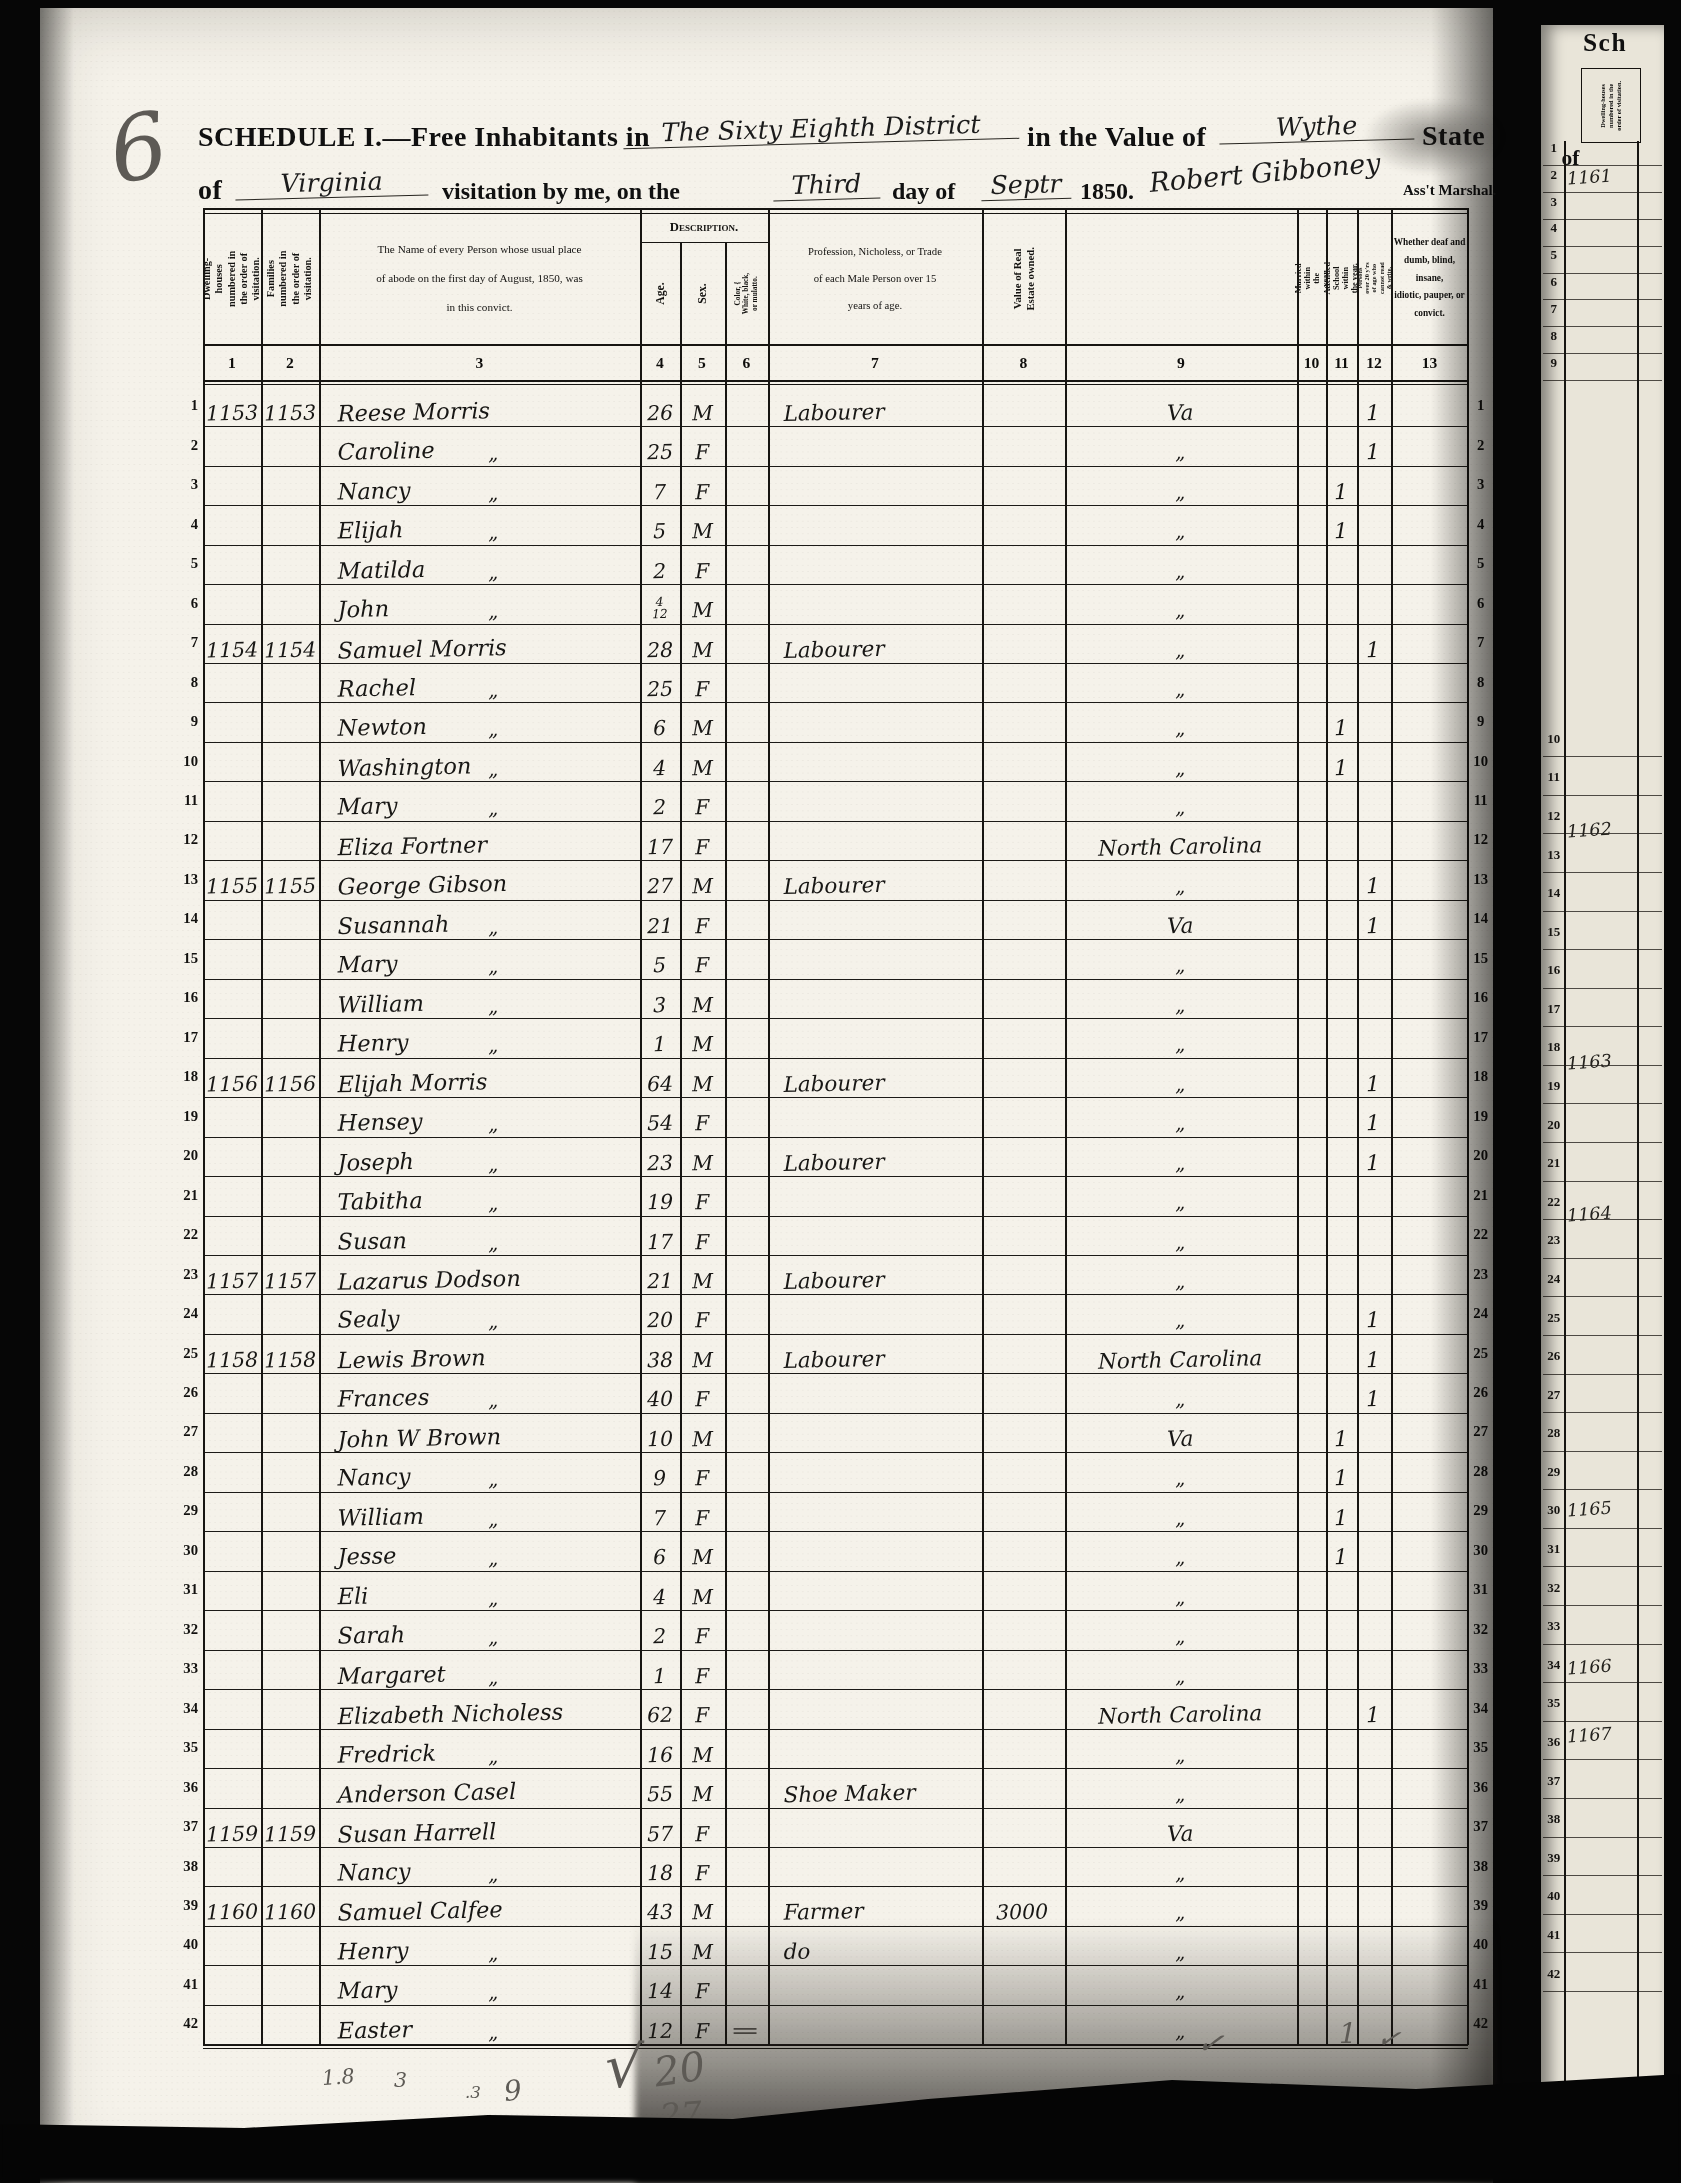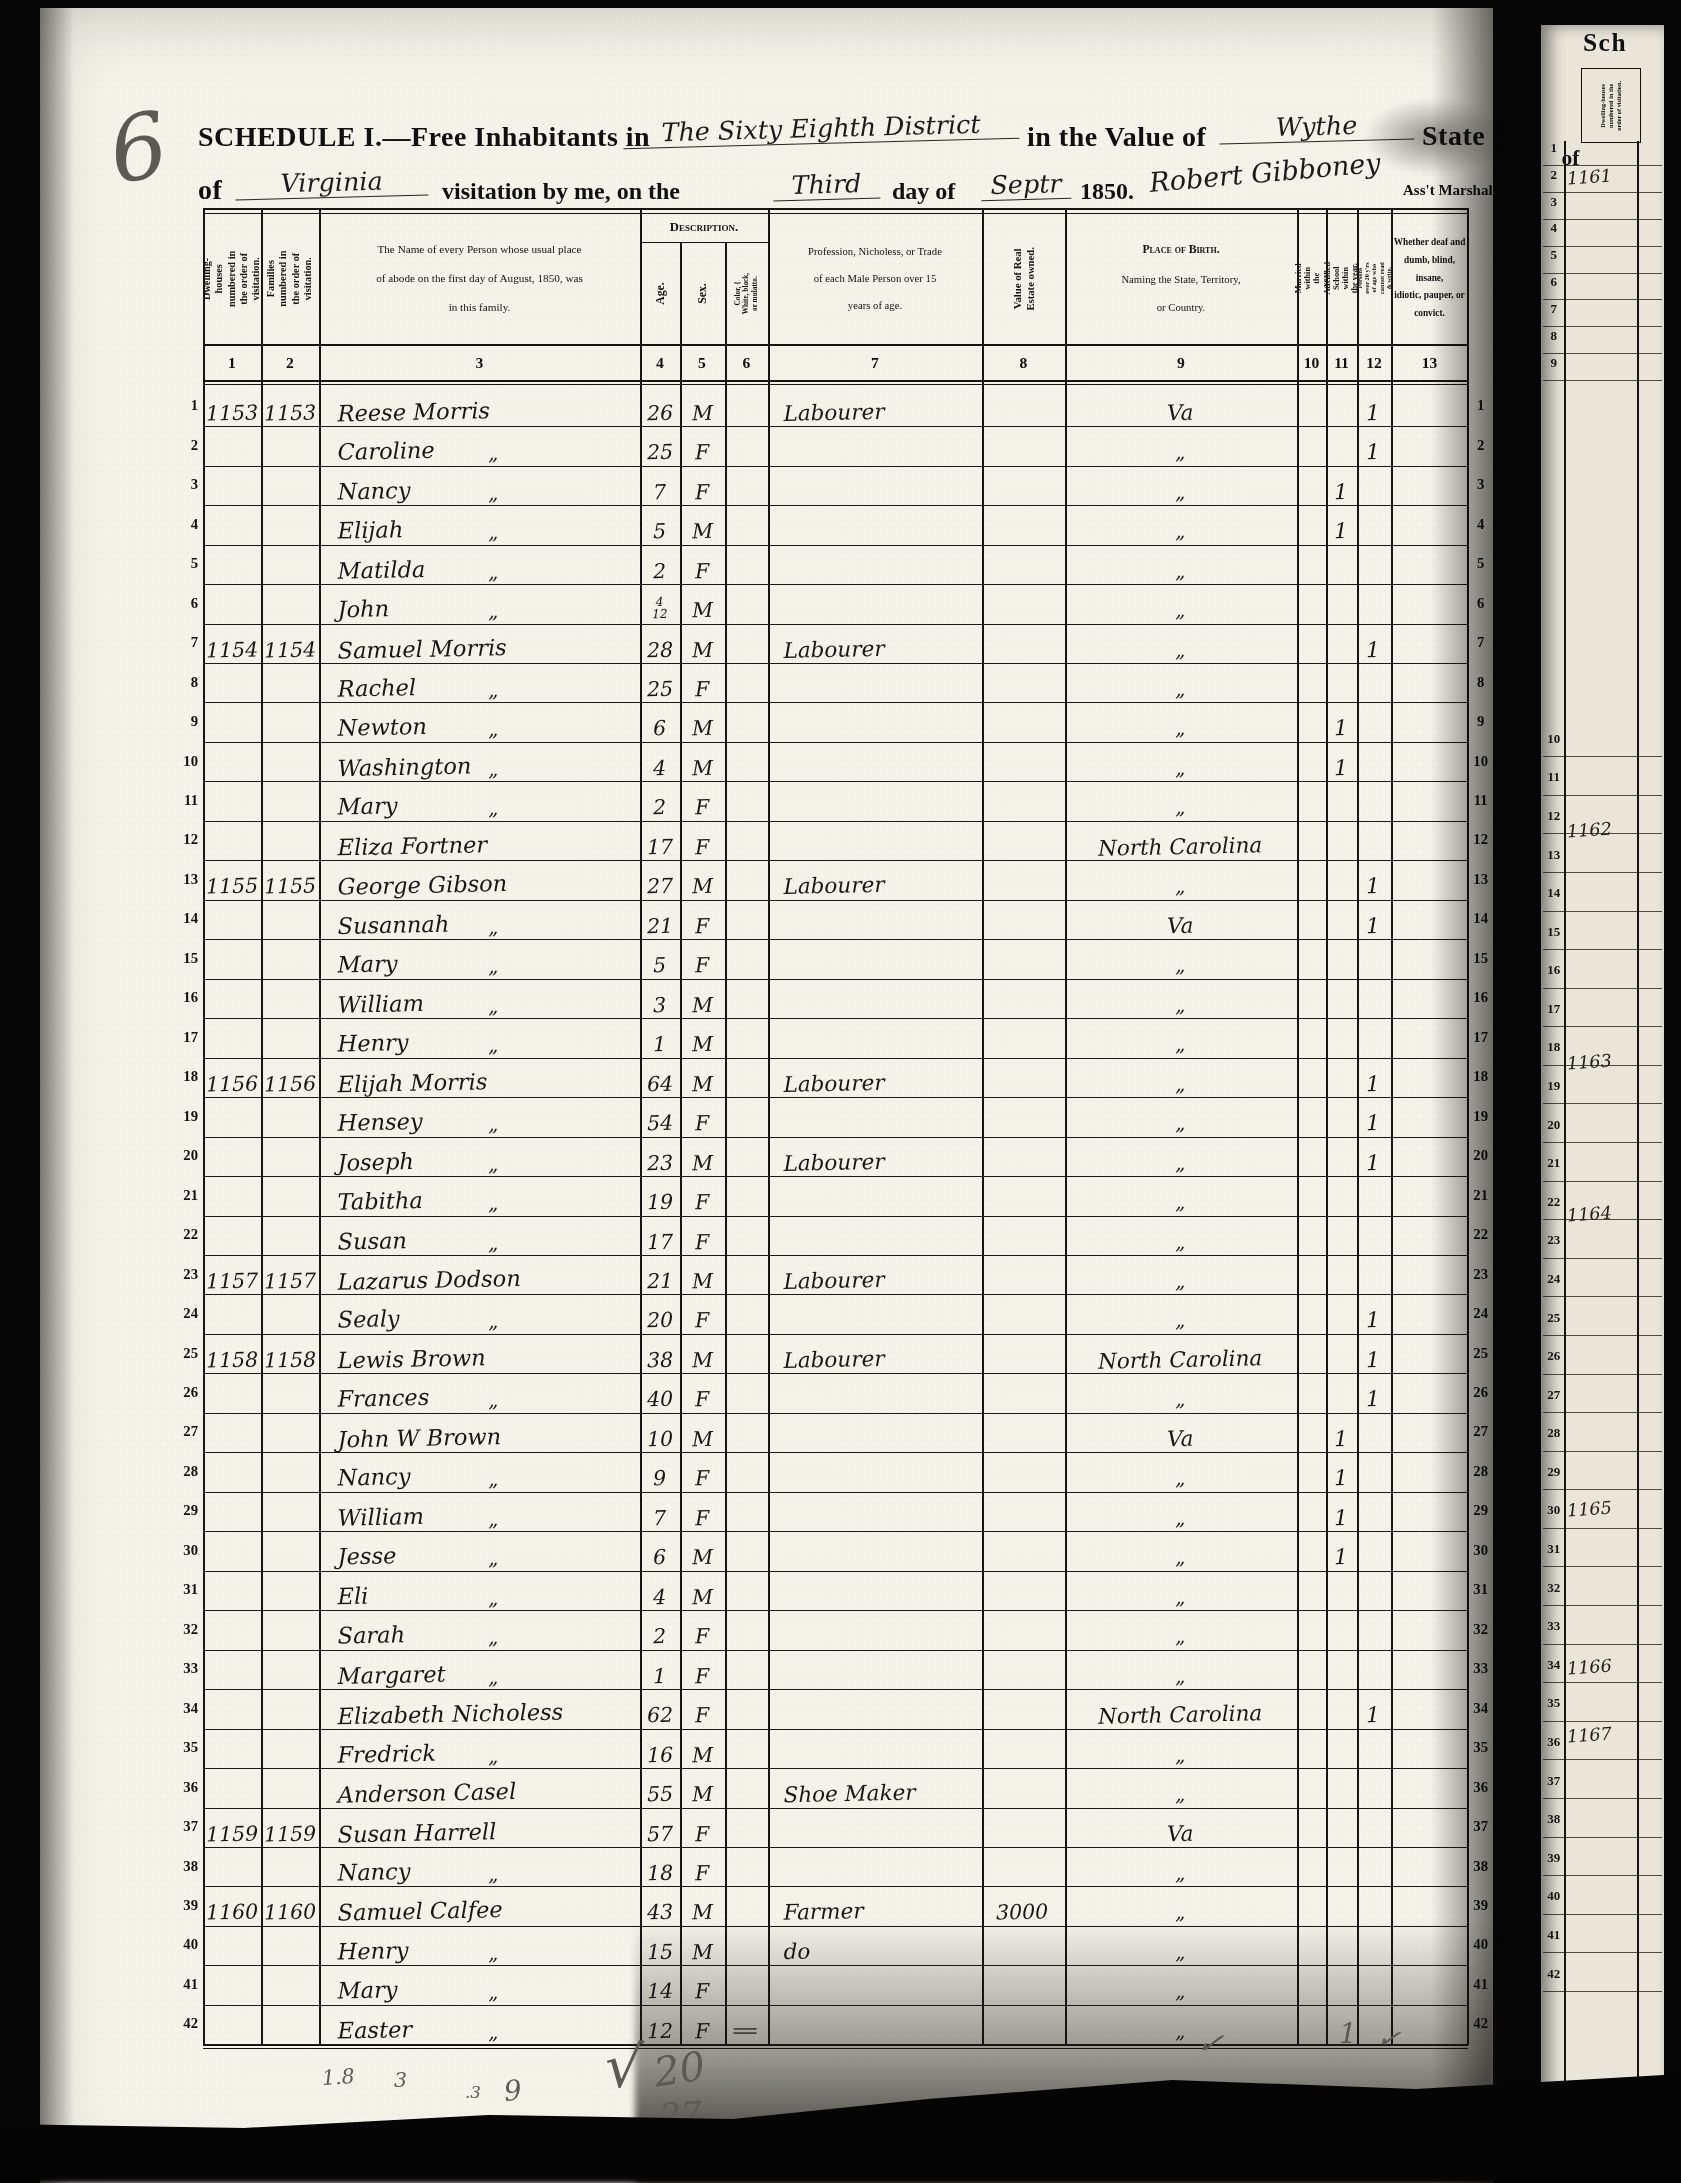--- a/index.html
+++ b/index.html
@@ -97,48 +97,41 @@
     <div class="hcell vert" style="left:0;top:5.9px;width:58px;height:129px;">
       <span style="font-size:10.3px;font-weight:bold;width:122px;white-space:normal;line-height:1.2;">Dwelling-houses numbered in the order of visitation.</span>
       </div>
     <div class="hcell vert" style="left:58px;top:5.9px;width:58px;height:129px;">
       <span style="font-size:10.3px;font-weight:bold;width:122px;white-space:normal;line-height:1.2;">Families numbered in the order of visitation.</span>
       </div>
     <div class="hcell" style="left:116px;top:5.9px;width:321px;height:129px;">
       <div style="font-size:11.2px;line-height:2.6;" id="col3lines">
           <div>The Name of every Person whose usual place</div>
           <div>of abode on the first day of August, 1850, was</div>
-          <div>in this family.</div>
+          <div>in this convict.</div>
         </div>
       </div>
     <div class="hcell vert" style="left:437px;top:35px;width:40px;height:101px;">
       <span style="font-size:11.7px;font-weight:bold;">Age.</span>
       </div>
     <div class="hcell vert" style="left:477px;top:35px;width:44px;height:101px;">
       <span style="font-size:11.7px;font-weight:bold;">Sex.</span>
       </div>
     <div class="hcell vert" style="left:522px;top:35px;width:43px;height:101px;">
       <span style="font-size:7.3px;font-weight:bold;width:98px;white-space:normal;line-height:1.15;">Color, { White, black, or mulatto.</span>
       </div>
     <div class="hcell" style="left:565px;top:5.9px;width:214px;height:129px;">
       <div style="font-size:10.7px;line-height:2.5;" id="col7lines">
           <div>Profession, Nicholess, or Trade</div>
           <div>of each Male Person over 15</div>
           <div>years of age.</div>
         </div>
       </div>
     <div class="hcell vert" style="left:779px;top:5.9px;width:83px;height:129px;">
       <span style="font-size:10.7px;font-weight:bold;width:122px;white-space:normal;line-height:1.2;">Value of Real Estate owned.</span>
-      </div>
-    <div class="hcell" style="left:862px;top:5.9px;width:232px;height:129px;">
-      <div style="font-size:10.7px;line-height:2.6;" id="col9lines">
-          <div style="font-variant: small-caps; font-weight: bold; font-size: 11.7px;">Place of Birth.</div>
-          <div>Naming the State, Territory,</div>
-          <div>or Country.</div>
-        </div>
       </div>
     <div class="hcell vert" style="left:1094px;top:5.9px;width:29px;height:129px;">
       <span style="font-size:8.3px;font-weight:bold;width:117px;white-space:normal;line-height:1.1;">Married within the year.</span>
       </div>
     <div class="hcell vert" style="left:1123px;top:5.9px;width:31px;height:129px;">
       <span style="font-size:8.3px;font-weight:bold;width:117px;white-space:normal;line-height:1.1;">Attended School within the year.</span>
       </div>
     <div class="hcell vert" style="left:1154px;top:5.9px;width:34px;height:129px;">
       <span style="font-size:6.3px;font-weight:bold;width:125px;white-space:normal;line-height:1.15;">Persons over 20 y'rs of age who cannot read &amp; write.</span>
       </div>

